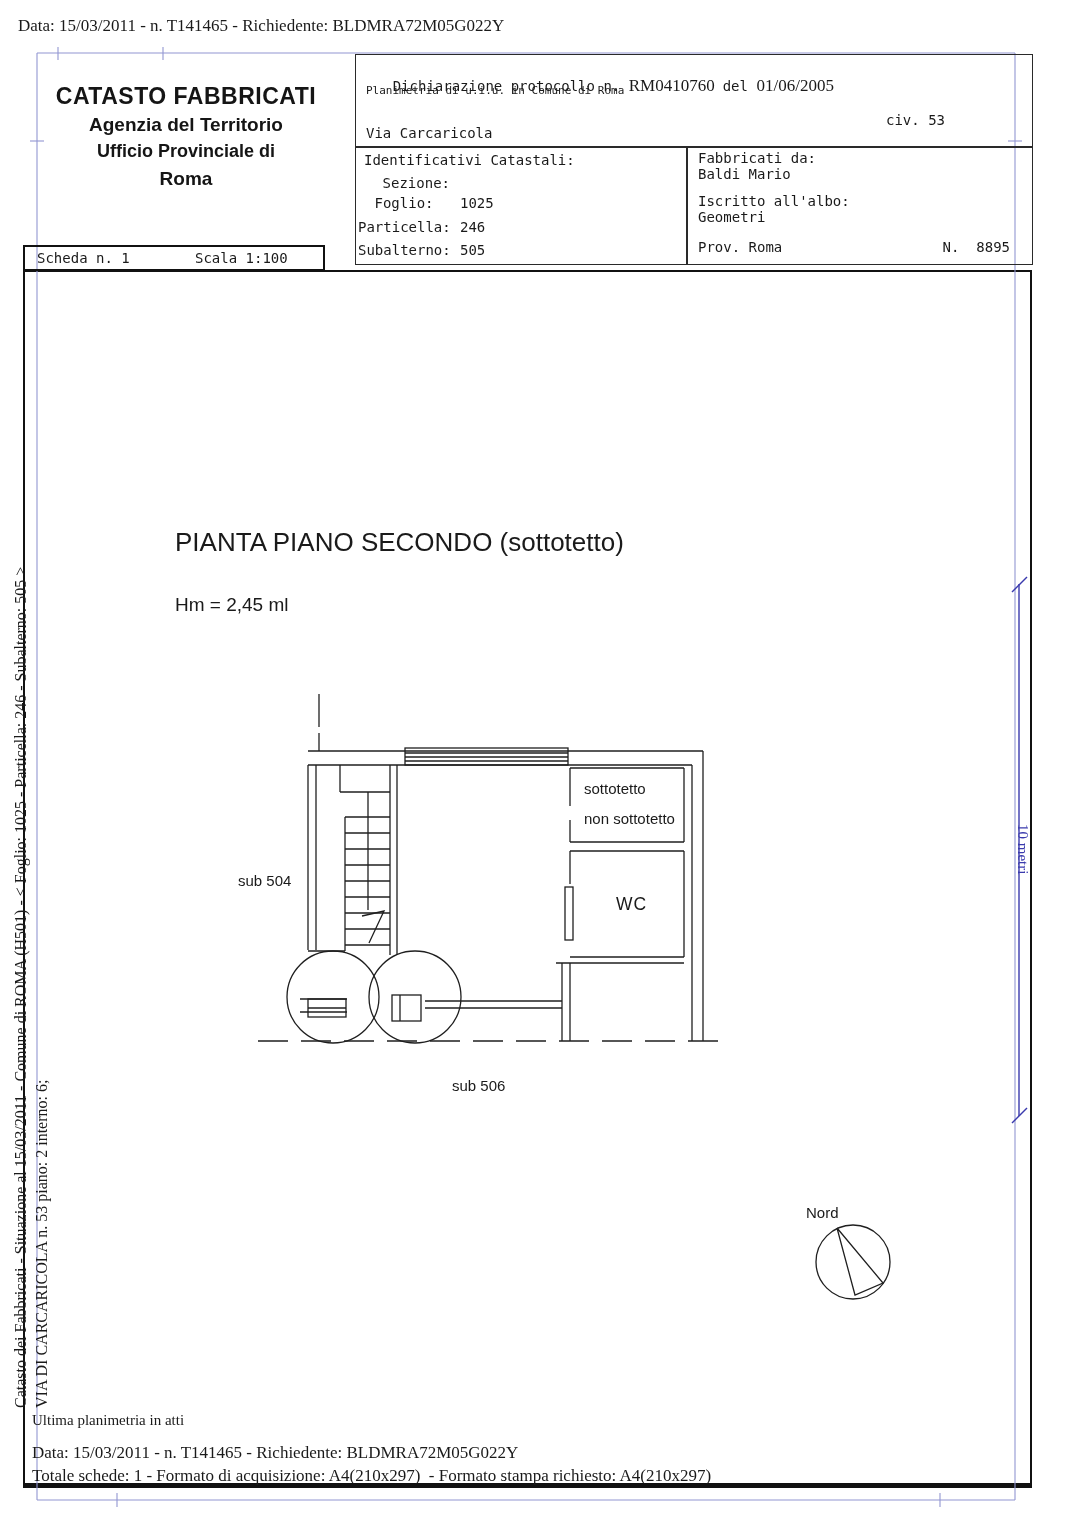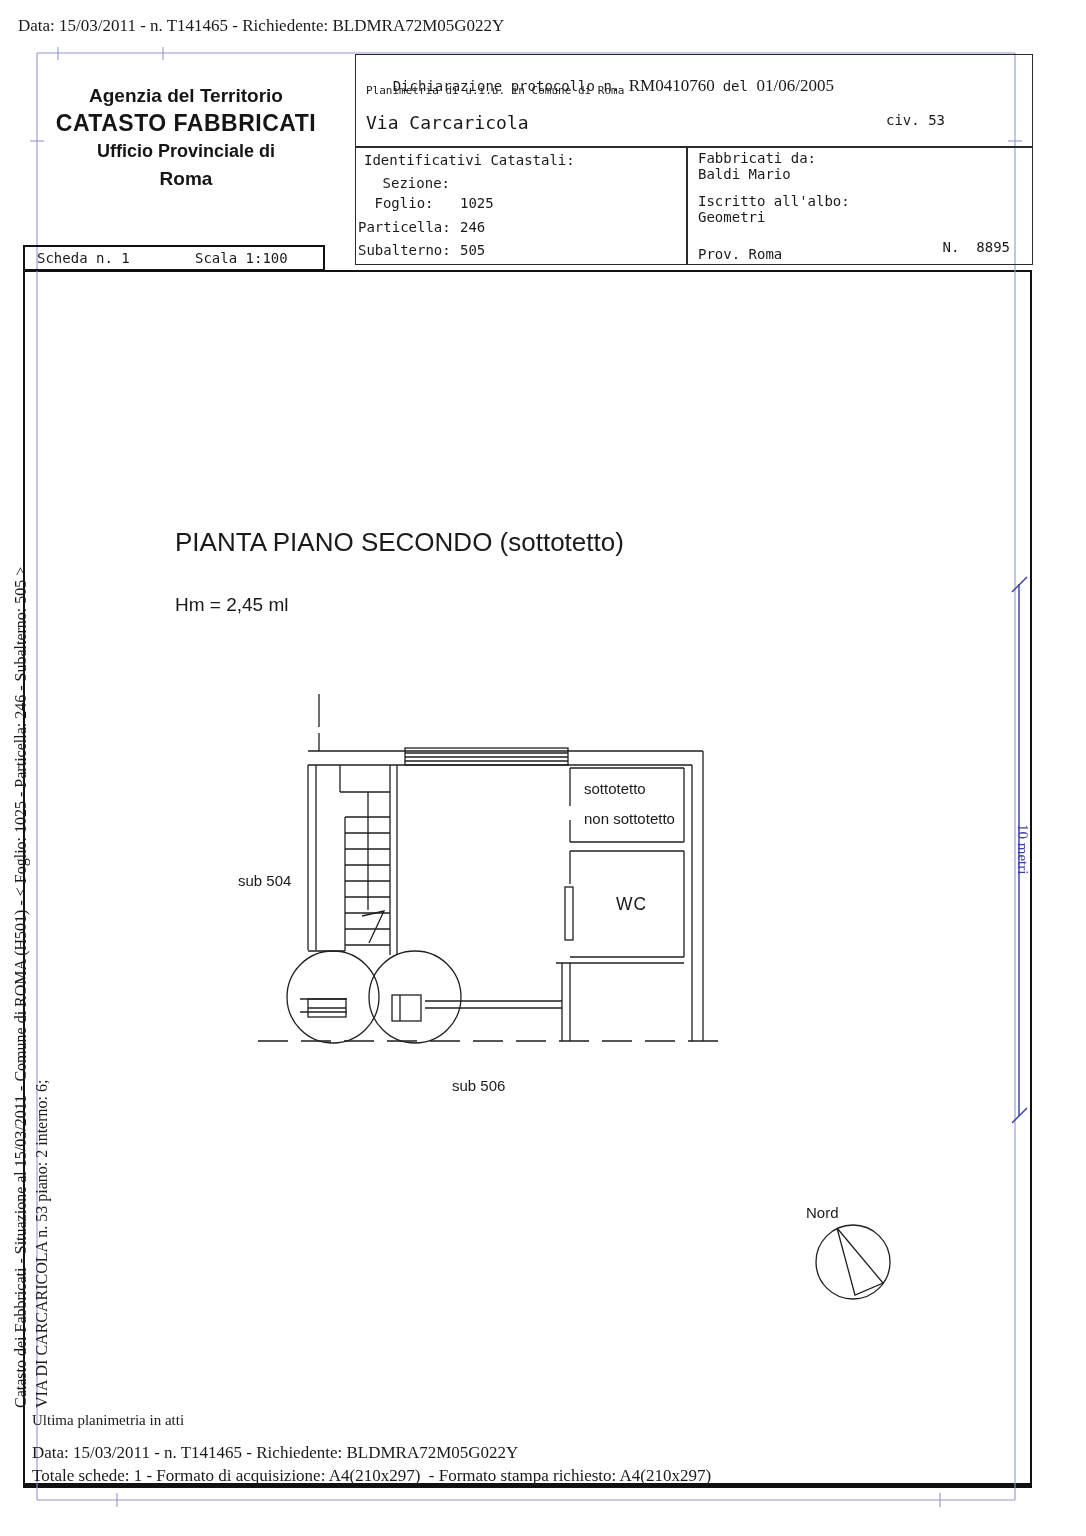--- a/index.html
+++ b/index.html
@@ -21,32 +21,32 @@
   .d{stroke:#3a3aad;stroke-width:1.4;fill:none;}
 </style>
 </head>
 <body>
 
 <div class="page">
 
   <div class="abs serif txt" style="left:18px;top:16px;font-size:17px;">Data: 15/03/2011 - n. T141465 - Richiedente: BLDMRA72M05G022Y</div>
 
   <div class="abs txt" style="left:30px;top:82px;width:312px;">
+    <div class="gothic" style="font-size:23px;line-height:29px;letter-spacing:0.5px;">CATASTO FABBRICATI</div>
     <div class="gothic" style="font-size:19px;line-height:27px;">Agenzia del Territorio</div>
-    <div class="gothic" style="font-size:23px;line-height:29px;letter-spacing:0.5px;">CATASTO FABBRICATI</div>
     <div class="gothic" style="font-size:18px;line-height:27px;">Ufficio Provinciale di</div>
     <div class="gothic" style="font-size:19px;line-height:27px;">Roma</div>
   </div>
 
   <div class="box txt" style="left:355px;top:54px;width:678px;height:93px;">
     <div class="abs pre" style="left:10px;top:3px;">
       <span class="mono" style="font-size:14px;">Dichiarazione protocollo n. </span><span class="serif" style="font-size:17px;">RM0410760</span><span class="mono" style="font-size:14px;padding-left:8px;">del</span><span class="serif" style="font-size:17px;">  01/06/2005</span>
     </div>
     <div class="abs mono" style="left:10px;top:29px;font-size:11px;">Planimetria di u.i.u. in Comune di Roma</div>
-    <div class="abs mono" style="left:10px;top:57px;font-size:18px;">Via Carcaricola</div>
+    <div class="abs mono" style="left:10px;top:70px;font-size:14px;">Via Carcaricola</div>
     <div class="abs mono" style="left:530px;top:57px;font-size:14px;">civ. 53</div>
   </div>
 
   <div class="box txt" style="left:355px;top:147px;width:678px;height:118px;">
     <div class="abs" style="left:330px;top:0;bottom:0;width:1.5px;background:#2a2a2a;"></div>
     <div class="abs mono" style="left:8px;top:4px;font-size:14px;">Identificativi Catastali:</div>
     <div class="abs mono" style="left:2px;top:27px;font-size:14px;">
       <span style="display:inline-block;width:92px;text-align:right;">Sezione:</span><span style="margin-left:10px;"></span>
     </div>
     <div class="abs mono" style="left:2px;top:47px;font-size:14px;">
@@ -55,21 +55,21 @@
     <div class="abs mono" style="left:2px;top:71px;font-size:14px;">
       <span style="display:inline-block;width:92px;text-align:right;">Particella:</span><span style="margin-left:10px;">246</span>
     </div>
     <div class="abs mono" style="left:2px;top:94px;font-size:14px;">
       <span style="display:inline-block;width:92px;text-align:right;">Subalterno:</span><span style="margin-left:10px;">505</span>
     </div>
     <div class="abs mono" style="left:342px;top:2px;font-size:14px;">Fabbricati da:</div>
     <div class="abs mono" style="left:342px;top:18px;font-size:14px;">Baldi Mario</div>
     <div class="abs mono" style="left:342px;top:45px;font-size:14px;">Iscritto all'albo:</div>
     <div class="abs mono" style="left:342px;top:61px;font-size:14px;">Geometri</div>
-    <div class="abs mono" style="left:342px;top:98px;font-size:14px;">Prov. Roma</div>
+    <div class="abs mono" style="left:342px;top:91px;font-size:14px;">Prov. Roma</div>
     <div class="abs mono pre" style="right:22px;top:91px;font-size:14px;">N.  8895</div>
   </div>
 
   <div class="box txt" style="left:23px;top:245px;width:302px;height:26px;border-width:2px;border-color:#111;padding-left:31px;">
     <div class="abs mono" style="left:12px;top:3px;font-size:14px;">Scheda n. 1</div>
     <div class="abs mono" style="left:170px;top:3px;font-size:14px;">Scala 1:100</div>
   </div>
 
   <div class="abs" style="left:23px;top:270px;width:1009px;height:1218px;border:2.5px solid #111;
        border-bottom-width:5px;box-sizing:border-box;z-index:1;"></div>

